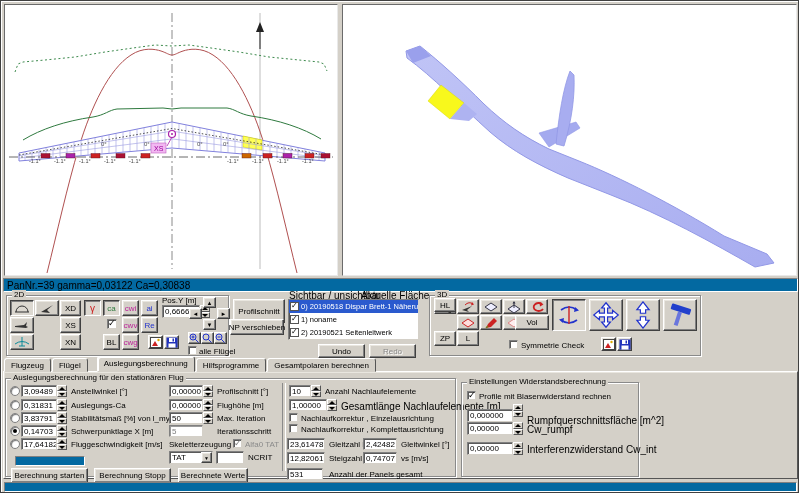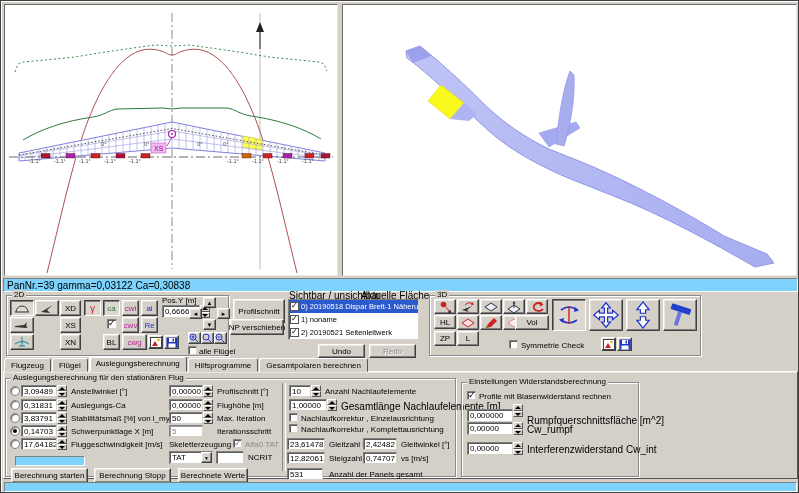--- a/index.html
+++ b/index.html
@@ -1,20 +1,20 @@
 <!DOCTYPE html>
 <html><head>
 <meta charset="utf-8">
 <style>
   html,body{margin:0;padding:0;background:#777;}
   .app{position:relative;width:799px;height:493px;background:#d4d0c8;
        font-family:"Liberation Sans",sans-serif;overflow:hidden;
        border:1px solid #404040;box-shadow:inset 1px 1px 0 #fff;box-sizing:border-box;}
   .viewport{position:absolute;background:#fff;border:1px solid;border-color:#6b6b6b #e9e9e9 #e9e9e9 #6b6b6b;box-sizing:border-box;}
-  .sunkenline{position:absolute;border:1px solid;border-color:#808080 #fff #fff #808080;background:#7dd3fc;box-sizing:border-box;}
+  .sunkenline{position:absolute;border:1px solid;border-color:#808080 #fff #fff #808080;background:#0369a1;box-sizing:border-box;}
   .statustext{position:absolute;font-size:10px;color:#000;white-space:nowrap;}
   .grp{position:absolute;border:1px solid #8a8a8a;box-shadow:inset 1px 1px 0 #ffffff,1px 1px 0 #ffffff;box-sizing:border-box;}
   .grp-title{position:absolute;font-size:8px;background:#d4d0c8;padding:0 2px;white-space:nowrap;}
   .btn{position:absolute;background:#d4d0c8;border:1px solid;border-color:#fff #404040 #404040 #fff;
        box-shadow:inset -1px -1px 0 #808080,inset 1px 1px 0 #e9e6df;box-sizing:border-box;
        font-size:8px;text-align:center;display:flex;align-items:center;justify-content:center;cursor:default;white-space:nowrap;}
   .btn.pressed{border-color:#404040 #fff #fff #404040;box-shadow:inset 1px 1px 0 #808080;background:#dcd8d0;}
   .btn.disabled{color:#888;text-shadow:1px 1px 0 #fff;}
   .field{position:absolute;background:#fff;border:1px solid;border-color:#808080 #d4d0c8 #d4d0c8 #808080;
         box-shadow:inset 1px 1px 0 #5a5a5a;box-sizing:border-box;font-size:8px;padding:1px 2px;white-space:nowrap;overflow:hidden;}
@@ -29,21 +29,21 @@
   .lbl.sm{font-size:10px;}
   .lbl.dis{color:#8a8a8a;}
   .cb{position:absolute;width:10px;height:10px;background:#fff;border:1px solid;border-color:#808080 #d4d0c8 #d4d0c8 #808080;box-shadow:inset 1px 1px 0 #5a5a5a;box-sizing:border-box;}
   .cb.checked::after{content:"✓";position:absolute;left:0px;top:-2px;font-size:9px;color:#000;}
   .cb.checked.dis::after{color:#808080;}
   .rb{position:absolute;width:10px;height:10px;border-radius:50%;background:#fff;border:1px solid #808080;box-shadow:inset 1px 1px 1px #777;box-sizing:border-box;}
   .rb.checked::after{content:"";position:absolute;left:2px;top:2px;width:4px;height:4px;border-radius:50%;background:#000;}
   .tabs{position:absolute;left:3px;top:357px;display:flex;height:14px;z-index:3;}
   .tab{position:relative;background:#d4d0c8;border:1px solid;border-color:#fff #555 #d4d0c8 #fff;
        border-radius:3px 3px 0 0;font-size:8px;padding:2px 6px 0 6px;margin-right:1px;white-space:nowrap;box-sizing:border-box;height:14px;}
-  .tab.active{height:16px;margin-top:-2px;z-index:5;box-shadow:inset 1px 1px 0 #fff;}
+  .tab.active{height:16px;margin-top:-2px;z-index:5;box-shadow:inset 1px 1px 0 #fff;margin-left:8px;}
   .page{position:absolute;left:2px;top:370px;width:795px;height:108px;border:1px solid;border-color:#fff #555 #555 #fff;box-shadow:inset 1px 1px 0 #e9e6df;box-sizing:border-box;}
   .listbox{position:absolute;background:#fff;border:1px solid;border-color:#808080 #d4d0c8 #d4d0c8 #808080;box-shadow:inset 1px 1px 0 #555;box-sizing:border-box;overflow:hidden;}
   .listrow{position:relative;height:13px;display:flex;align-items:center;font-size:7.5px;white-space:nowrap;overflow:hidden;}
   .listrow .lcb{position:relative;flex:0 0 9px;width:9px;height:9px;margin:0 2px 0 1px;background:#fff;border:1px solid #555;box-sizing:border-box;}
   .listrow .lcb::after{content:"✓";position:absolute;left:0;top:-2px;font-size:8px;color:#000;}
   .listrow.sel{background:#2a5ace;color:#fff;}
   .etchv{position:absolute;width:2px;border-left:1px solid #8a8a8a;border-right:1px solid #fff;}
   .icon-svg{display:block;}
 </style>
 </head>
@@ -222,21 +222,21 @@
   <div class="btn pressed" style="left:102px;top:299px;width:17px;height:16px;color:#2f7a3f">
       <span>ca</span>
     </div>
   <span class="cb checked" style="left:106px;top:318px"></span>
   <div class="btn" style="left:121px;top:299px;width:17px;height:16px;color:#bb2299">
       <span>cwi</span>
     </div>
   <div class="btn" style="left:121px;top:316px;width:17px;height:16px;color:#bb2299">
       <span>cwv</span>
     </div>
-  <div class="btn" style="left:121px;top:333px;width:25px;height:16px;color:#bb2299">
+  <div class="btn" style="left:121px;top:333px;width:17px;height:16px;color:#bb2299">
       <span>cwg</span>
     </div>
   <div class="btn" style="left:102px;top:333px;width:17px;height:16px">
       <span>BL</span>
     </div>
   <div class="btn" style="left:140px;top:299px;width:17px;height:16px;color:#2233cc">
       <span>ai</span>
     </div>
   <div class="btn" style="left:140px;top:316px;width:17px;height:16px;color:#2233cc">
       <span>Re</span>
@@ -360,21 +360,21 @@
         <line x1="7" y1="7" x2="7" y2="1" stroke="#334"></line>
         <polygon points="5.5,2.5 7,0 8.5,2.5" fill="#334"></polygon>
       </svg>
   </div>
   <div class="btn" style="left:525px;top:298px;width:22px;height:15px">
     <svg class="icon-svg" width="13" height="12" viewBox="0 0 13 12">
       <path d="M11 3 A5 4 0 1 0 12 8" fill="none" stroke="#cc2222" stroke-width="1.8"></path>
         <polygon points="8.5,1 12.5,3.5 9,5.5" fill="#cc2222"></polygon>
       </svg>
   </div>
-  <div class="btn" style="left:433px;top:314px;width:22px;height:14px">
+  <div class="btn" style="left:433px;top:297px;width:22px;height:14px">
       <span>HL</span>
     </div>
   <div class="btn" style="left:456px;top:314px;width:22px;height:15px">
     <svg class="icon-svg" width="14" height="11" viewBox="0 0 14 11">
       <polygon points="1,6 7,2 13,6 7,10" fill="#fdd" stroke="#cc2222"></polygon>
       </svg>
   </div>
   <div class="btn" style="left:479px;top:314px;width:22px;height:15px">
     <svg class="icon-svg" width="13" height="12" viewBox="0 0 13 12">
       <path d="M1 11 L3 7 L9 1 L12 4 L6 10 Z" fill="#cc2222"></path>

